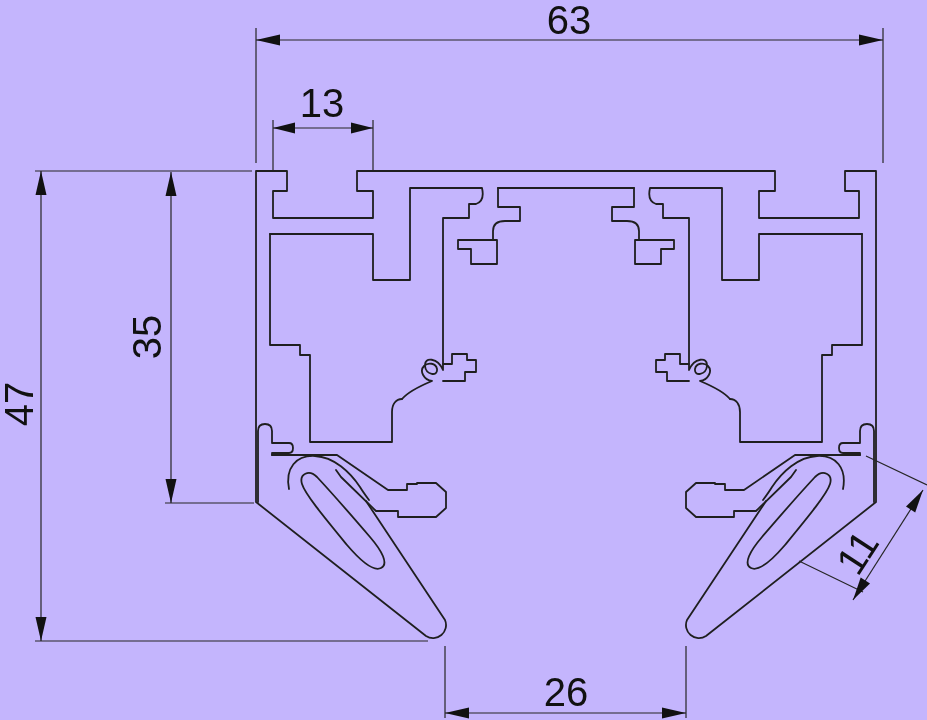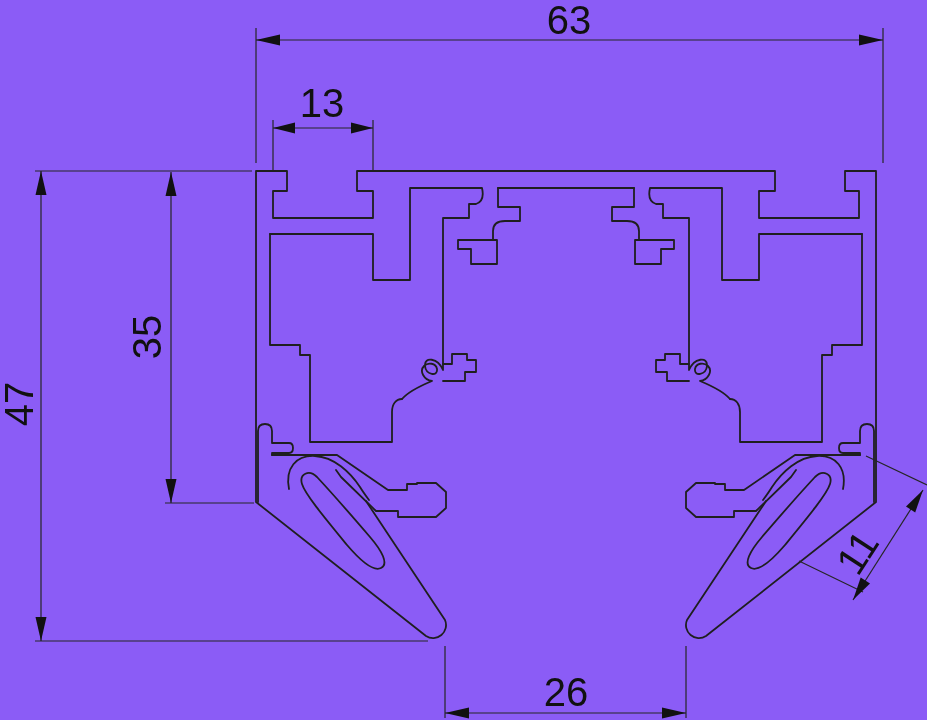--- a/index.html
+++ b/index.html
@@ -1,16 +1,16 @@
 <!DOCTYPE html>
 <html><head>
 <meta charset="utf-8">
 <style>
   html,body{margin:0;padding:0;background:#ffffff;}
-  .canvas{position:relative;width:927px;height:720px;background:#8b5cf6;overflow:hidden;
+  .canvas{position:relative;width:927px;height:720px;background:#c4b5fd;overflow:hidden;
           font-family:"Liberation Sans",sans-serif;}
   svg{display:block;}
   .profile{fill:none;stroke:#1f1f1f;stroke-width:1.8;stroke-linejoin:round;stroke-linecap:round;}
   .dimline{fill:none;stroke:#262626;stroke-width:1.2;stroke-linecap:butt;}
   .arrow{fill:#111111;stroke:none;}
   .dimtext{fill:#111111;font-family:"Liberation Sans",sans-serif;font-size:40px;}
 </style>
 </head>
 <body>
 

